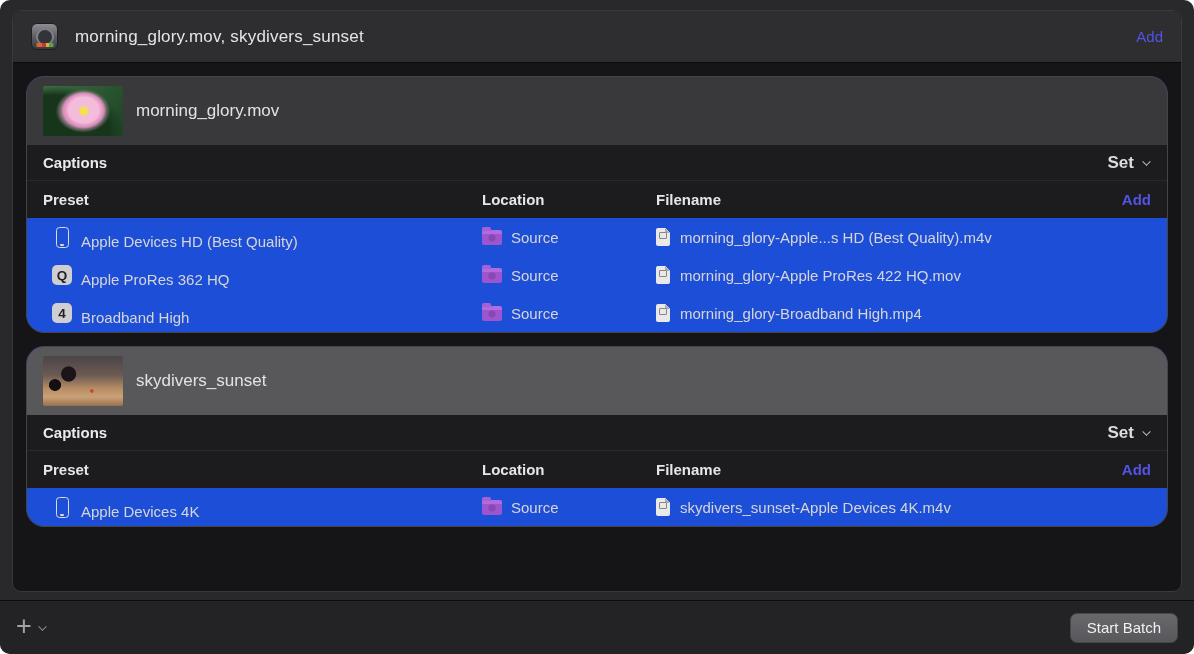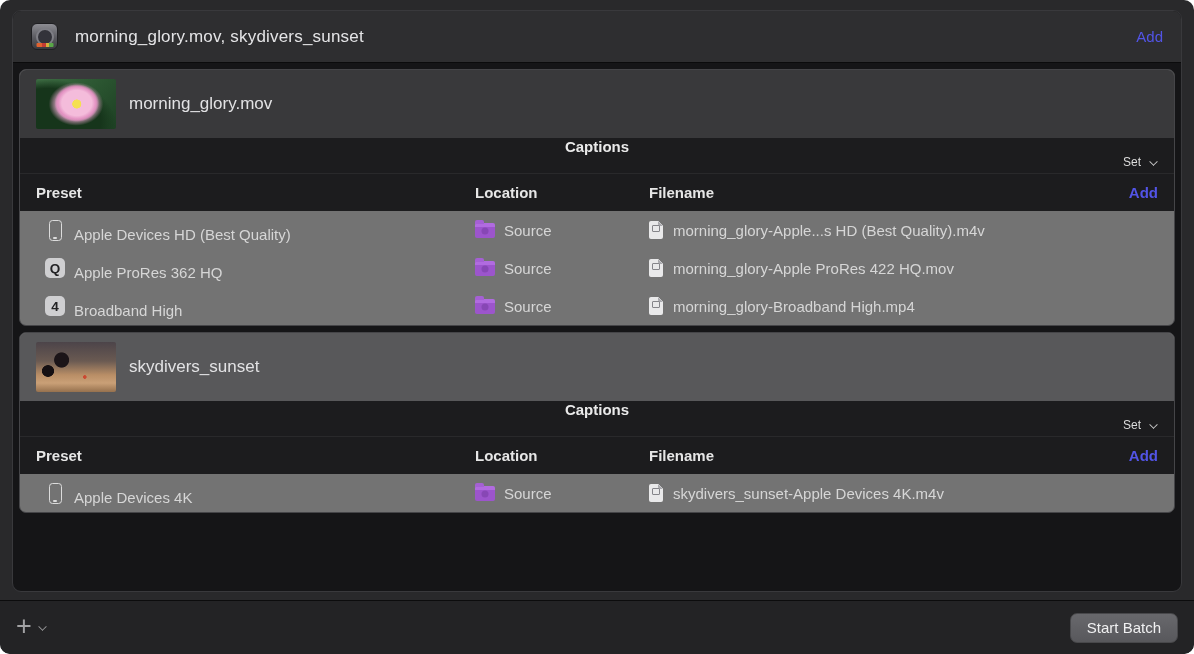--- a/index.html
+++ b/index.html
@@ -32,22 +32,22 @@
   .app-icon::after {
     content:''; position:absolute; left:50%; bottom:2px; transform:translateX(-50%);
     width:17px; height:4px; border-radius:1px;
     background:linear-gradient(90deg,#e0622f 0 30%, #c33b33 30% 55%, #d4b03c 55% 75%, #59a648 75%);
   }
   .batch-title { font-size:17px; color:#e4e4e6; letter-spacing:.2px; }
   .link-add { margin-left:auto; color:#5254e6; font-size:15px; cursor:pointer; }
 
   
   .job-card {
-    margin:6px; border:1px solid #454548; border-radius:7px;
-    overflow:hidden; background:#737373;
+    margin:13px; border:1px solid #454548; border-radius:18px;
+    overflow:hidden; background:#1d4ed8;
   }
   .job-card + .job-card { margin-top:4px; }
   .job-header { height:68px; background:#39393b; display:flex; align-items:center; padding:0 16px; }
   .job-card.selected .job-header { background:#58585a; }
   .thumb { width:80px; height:50px; border-radius:2px; flex:none; margin-right:13px; }
   .thumb-flower {
     background:
       radial-gradient(circle at 51% 50%, #f5e050 0 9%, rgba(0,0,0,0) 10%),
       radial-gradient(ellipse 34% 46% at 51% 48%, #f4bcdb 0 55%, #e292c2 70%, rgba(0,0,0,0) 82%),
       radial-gradient(ellipse 55% 70% at 50% 50%, #e8a7ce 0 40%, rgba(0,0,0,0) 62%),
@@ -58,25 +58,25 @@
     background:
       radial-gradient(ellipse 16% 26% at 32% 36%, #1b1418 0 55%, rgba(0,0,0,0) 62%),
       radial-gradient(ellipse 13% 20% at 15% 58%, #150f12 0 55%, rgba(0,0,0,0) 62%),
       radial-gradient(circle at 61% 70%, rgba(205,60,40,.85) 0 2.5%, rgba(0,0,0,0) 3.5%),
       linear-gradient(180deg,#4c4449 0%, #6a5a52 38%, #b98e66 66%, #caa077 82%, #96714e 100%);
   }
   .job-title { font-size:17px; color:#e2e2e4; }
 
   .captions-row {
     height:36px; background:#1c1c1e; border-bottom:1px solid #29292b;
-    display:flex; align-items:center; padding:0 16px;flex-direction:column;
+    display:flex; align-items:center; padding:12px 16px;
   }
   .captions-label { font-size:15px; font-weight:600; color:#eaeaea; }
   .set-control { margin-left:auto; display:flex; align-items:center; gap:8px; cursor:pointer; }
-  .set-label { font-size:12px; color:#dcdcdc; }
+  .set-label { font-size:17px; color:#dcdcdc;font-weight:bold; }
   .chev { width:9px; height:9px; position:relative; flex:none; }
   .chev::before {
     content:''; position:absolute; left:1px; top:0; width:6px; height:6px;
     border-right:1.8px solid #cfcfcf; border-bottom:1.8px solid #cfcfcf;
     transform:rotate(45deg);
   }
   .chev.small { transform:scale(.85); }
   .chev.grey::before { border-color:#9a9a9c; }
 
   .cols-row {

